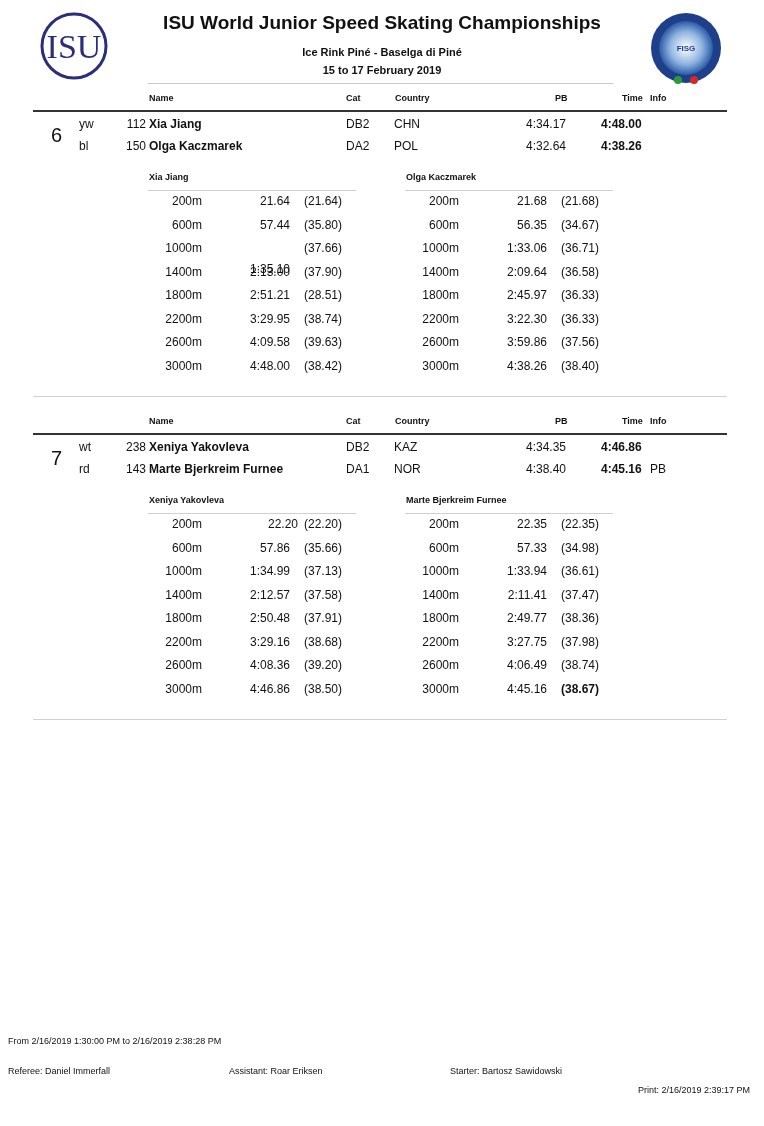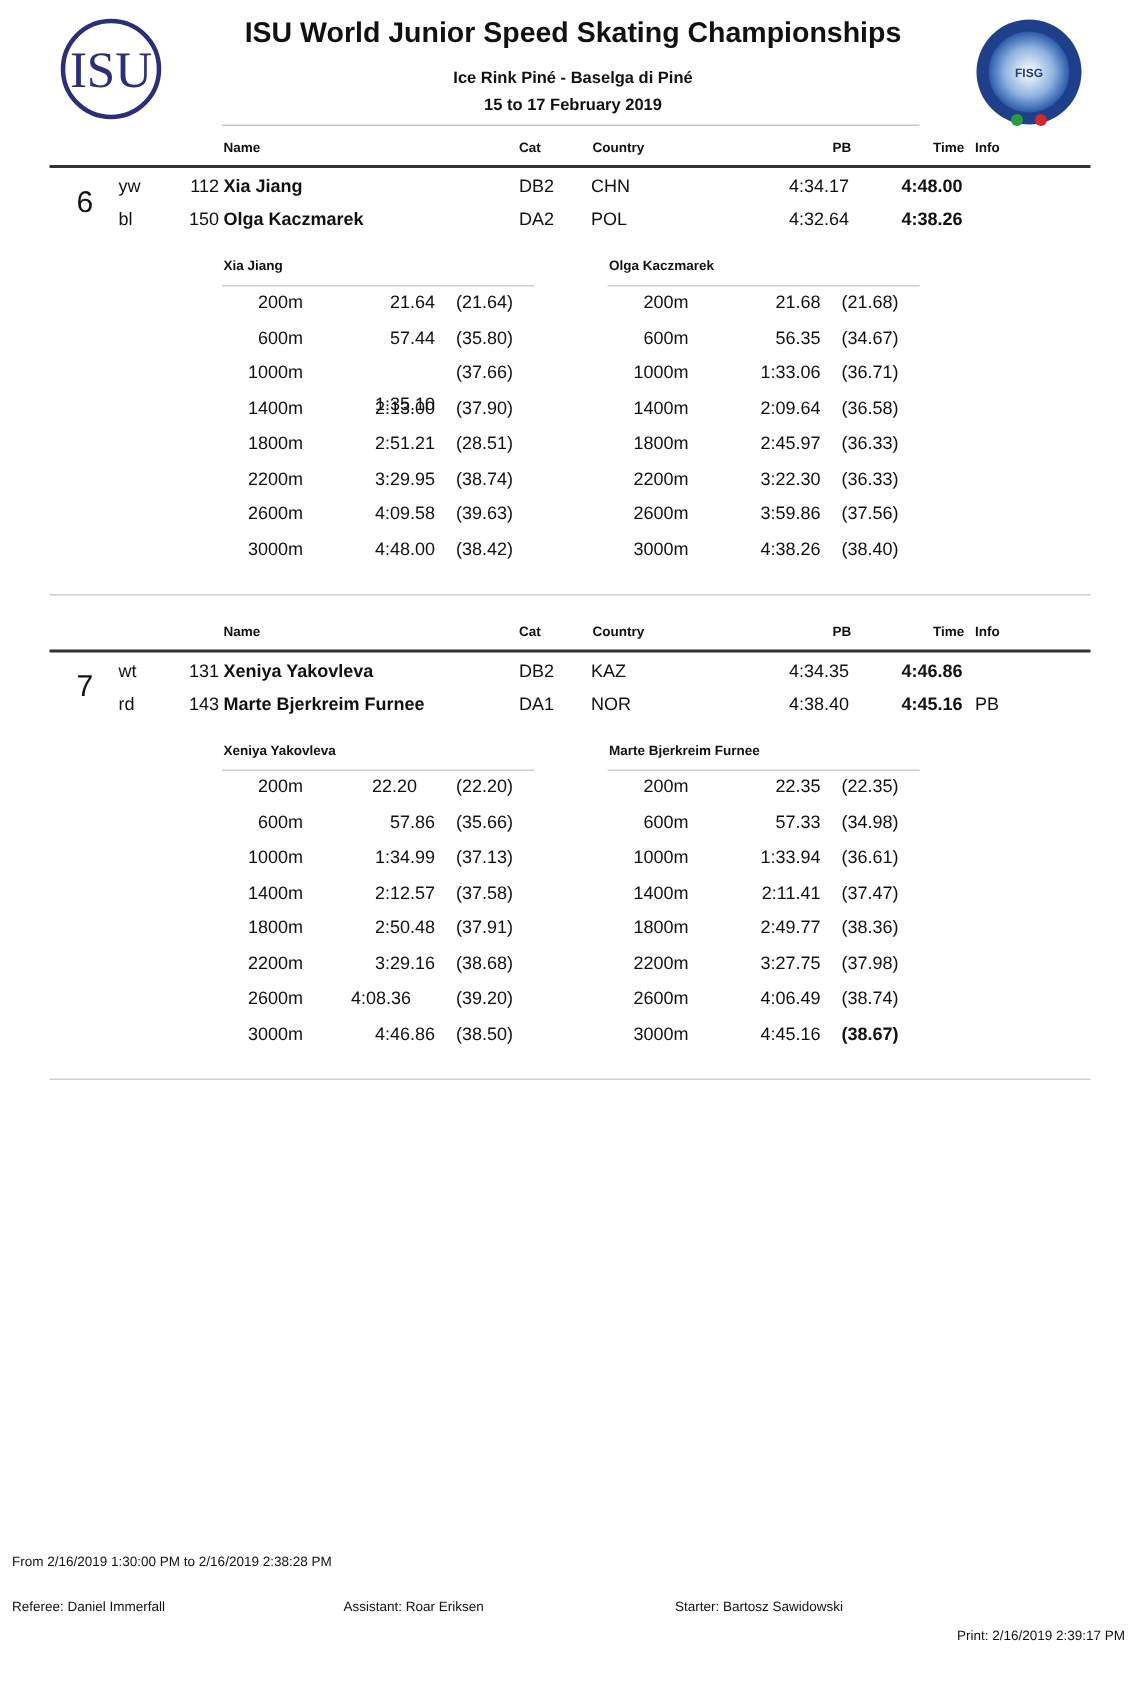--- a/index.html
+++ b/index.html
@@ -133,57 +133,57 @@
     <div class="abs thin" style="top:396px;"></div>
     <div class="abs colhead" style="left:149px;top:416px;">Name</div>
     <div class="abs colhead" style="left:346px;top:416px;">Cat</div>
     <div class="abs colhead" style="left:395px;top:416px;">Country</div>
     <div class="abs colhead" style="left:555px;top:416px;">PB</div>
     <div class="abs colhead" style="left:622px;top:416px;">Time</div>
     <div class="abs colhead" style="left:650px;top:416px;">Info</div>
     <div class="abs thick" style="top:433px;"></div>
     <div class="abs heat" style="left:51px;top:447px;">7</div>
     <div class="abs row" style="left:79px;top:440px;">wt</div>
-    <div class="abs row r" style="left:110px;width:36px;top:440px;">131</div>
+    <div class="abs row r" style="left:110px;width:36px;top:440px;">238</div>
     <div class="abs row b" style="left:149px;top:440px;">Xeniya Yakovleva</div>
     <div class="abs row" style="left:346px;top:440px;">DB2</div>
     <div class="abs row" style="left:394px;top:440px;">KAZ</div>
     <div class="abs row r" style="left:490px;width:76px;top:440px;">4:34.35</div>
     <div class="abs row b" style="left:601px;top:440px;">4:46.86</div>
     <div class="abs row" style="left:650px;top:440px;"></div>
     <div class="abs row" style="left:79px;top:462px;">rd</div>
     <div class="abs row r" style="left:110px;width:36px;top:462px;">143</div>
     <div class="abs row b" style="left:149px;top:462px;">Marte Bjerkreim Furnee</div>
     <div class="abs row" style="left:346px;top:462px;">DA1</div>
     <div class="abs row" style="left:394px;top:462px;">NOR</div>
     <div class="abs row r" style="left:490px;width:76px;top:462px;">4:38.40</div>
     <div class="abs row b" style="left:601px;top:462px;">4:45.16</div>
     <div class="abs row" style="left:650px;top:462px;">PB</div>
     <div class="abs subname" style="left:149px;top:495px;">Xeniya Yakovleva</div>
     <div class="abs sub-line" style="left:148px;width:208px;top:513px;"></div>
     <div class="abs split r" style="left:148px;width:54px;top:517px;">200m</div>
-    <div class="abs split r" style="left:196px;width:82px;top:517px;text-align:right;">22.20</div>
+    <div class="abs split r" style="left:216px;width:82px;top:517px;text-align:right;">22.20</div>
     <div class="abs split" style="left:304px;top:517px;">(22.20)</div>
     <div class="abs split r" style="left:148px;width:54px;top:540.5px;">600m</div>
     <div class="abs split r" style="left:208px;width:82px;top:540.5px;">57.86</div>
     <div class="abs split" style="left:304px;top:540.5px;">(35.66)</div>
     <div class="abs split r" style="left:148px;width:54px;top:564px;">1000m</div>
     <div class="abs split r" style="left:208px;width:82px;top:564px;">1:34.99</div>
     <div class="abs split" style="left:304px;top:564px;">(37.13)</div>
     <div class="abs split r" style="left:148px;width:54px;top:587.5px;">1400m</div>
     <div class="abs split r" style="left:208px;width:82px;top:587.5px;">2:12.57</div>
     <div class="abs split" style="left:304px;top:587.5px;">(37.58)</div>
     <div class="abs split r" style="left:148px;width:54px;top:611px;">1800m</div>
     <div class="abs split r" style="left:208px;width:82px;top:611px;">2:50.48</div>
     <div class="abs split" style="left:304px;top:611px;">(37.91)</div>
     <div class="abs split r" style="left:148px;width:54px;top:634.5px;">2200m</div>
     <div class="abs split r" style="left:208px;width:82px;top:634.5px;">3:29.16</div>
     <div class="abs split" style="left:304px;top:634.5px;">(38.68)</div>
     <div class="abs split r" style="left:148px;width:54px;top:658px;">2600m</div>
-    <div class="abs split r" style="left:192px;width:82px;top:658px;">4:08.36</div>
+    <div class="abs split r" style="left:208px;width:82px;top:658px;">4:08.36</div>
     <div class="abs split" style="left:304px;top:658px;">(39.20)</div>
     <div class="abs split r" style="left:148px;width:54px;top:681.5px;">3000m</div>
     <div class="abs split r" style="left:208px;width:82px;top:681.5px;">4:46.86</div>
     <div class="abs split" style="left:304px;top:681.5px;">(38.50)</div>
     <div class="abs subname" style="left:406px;top:495px;">Marte Bjerkreim Furnee</div>
     <div class="abs sub-line" style="left:405px;width:208px;top:513px;"></div>
     <div class="abs split r" style="left:405px;width:54px;top:517px;">200m</div>
     <div class="abs split r" style="left:465px;width:82px;top:517px;">22.35</div>
     <div class="abs split" style="left:561px;top:517px;">(22.35)</div>
     <div class="abs split r" style="left:405px;width:54px;top:540.5px;">600m</div>

